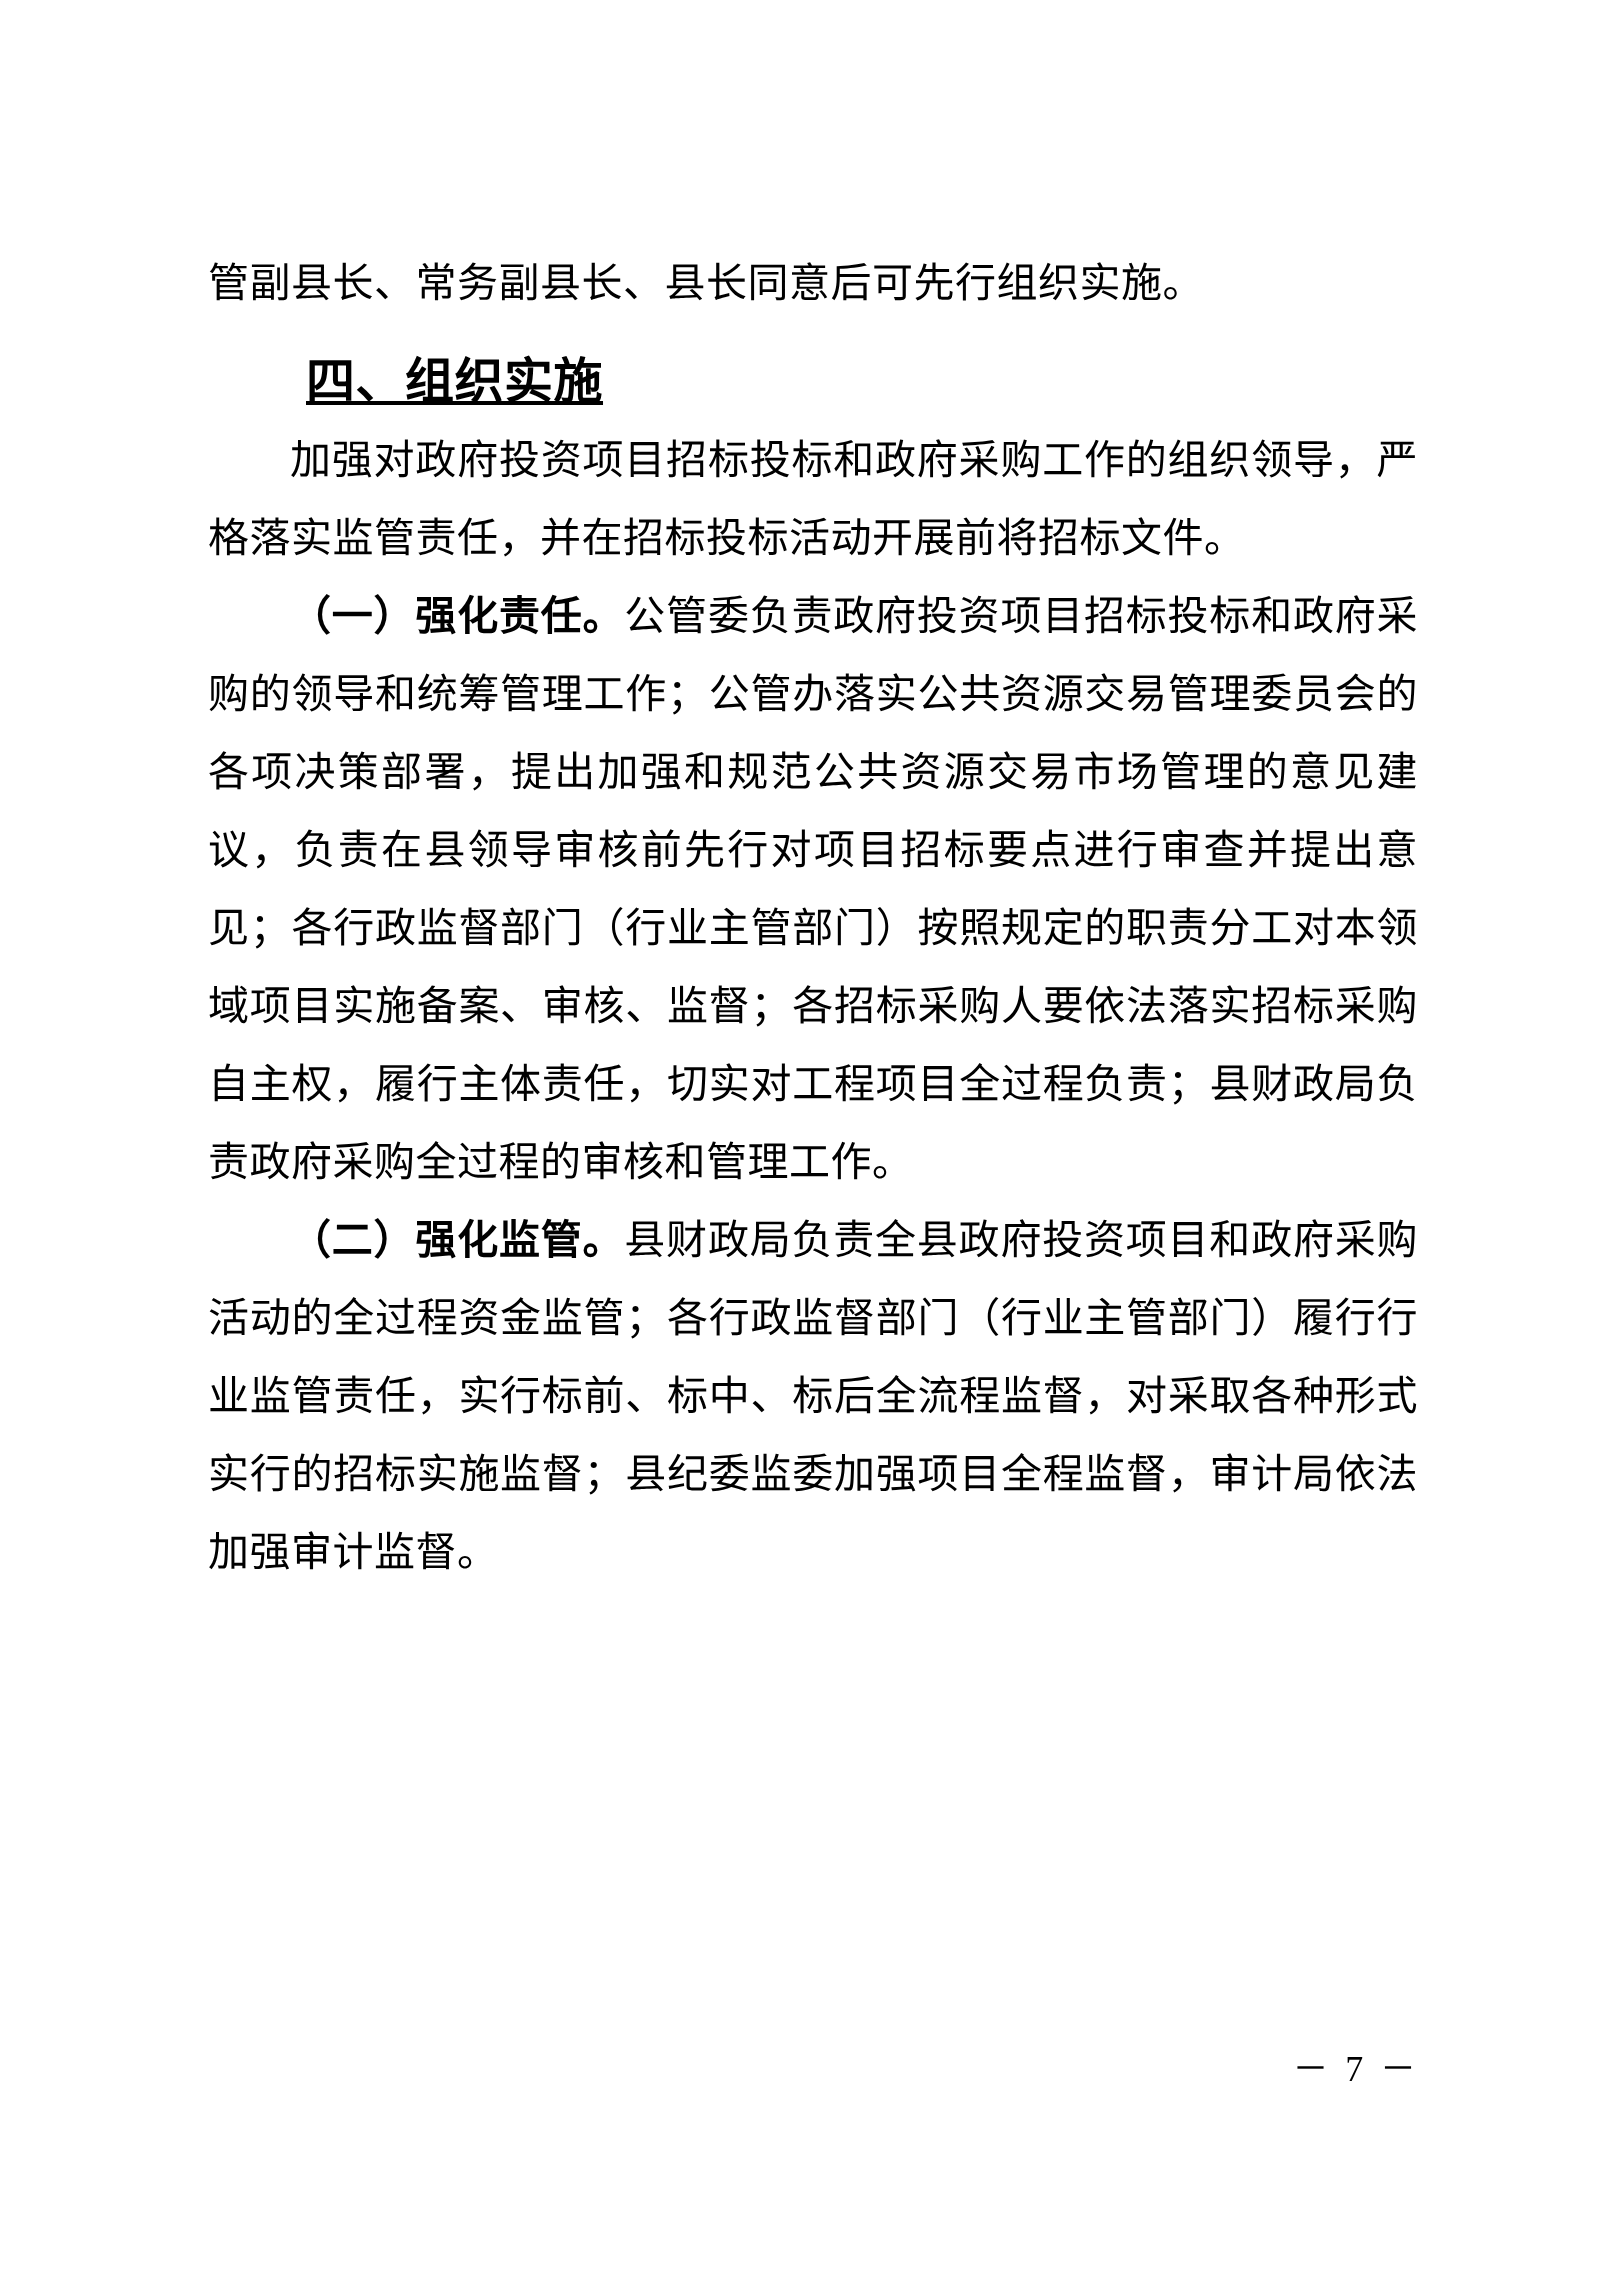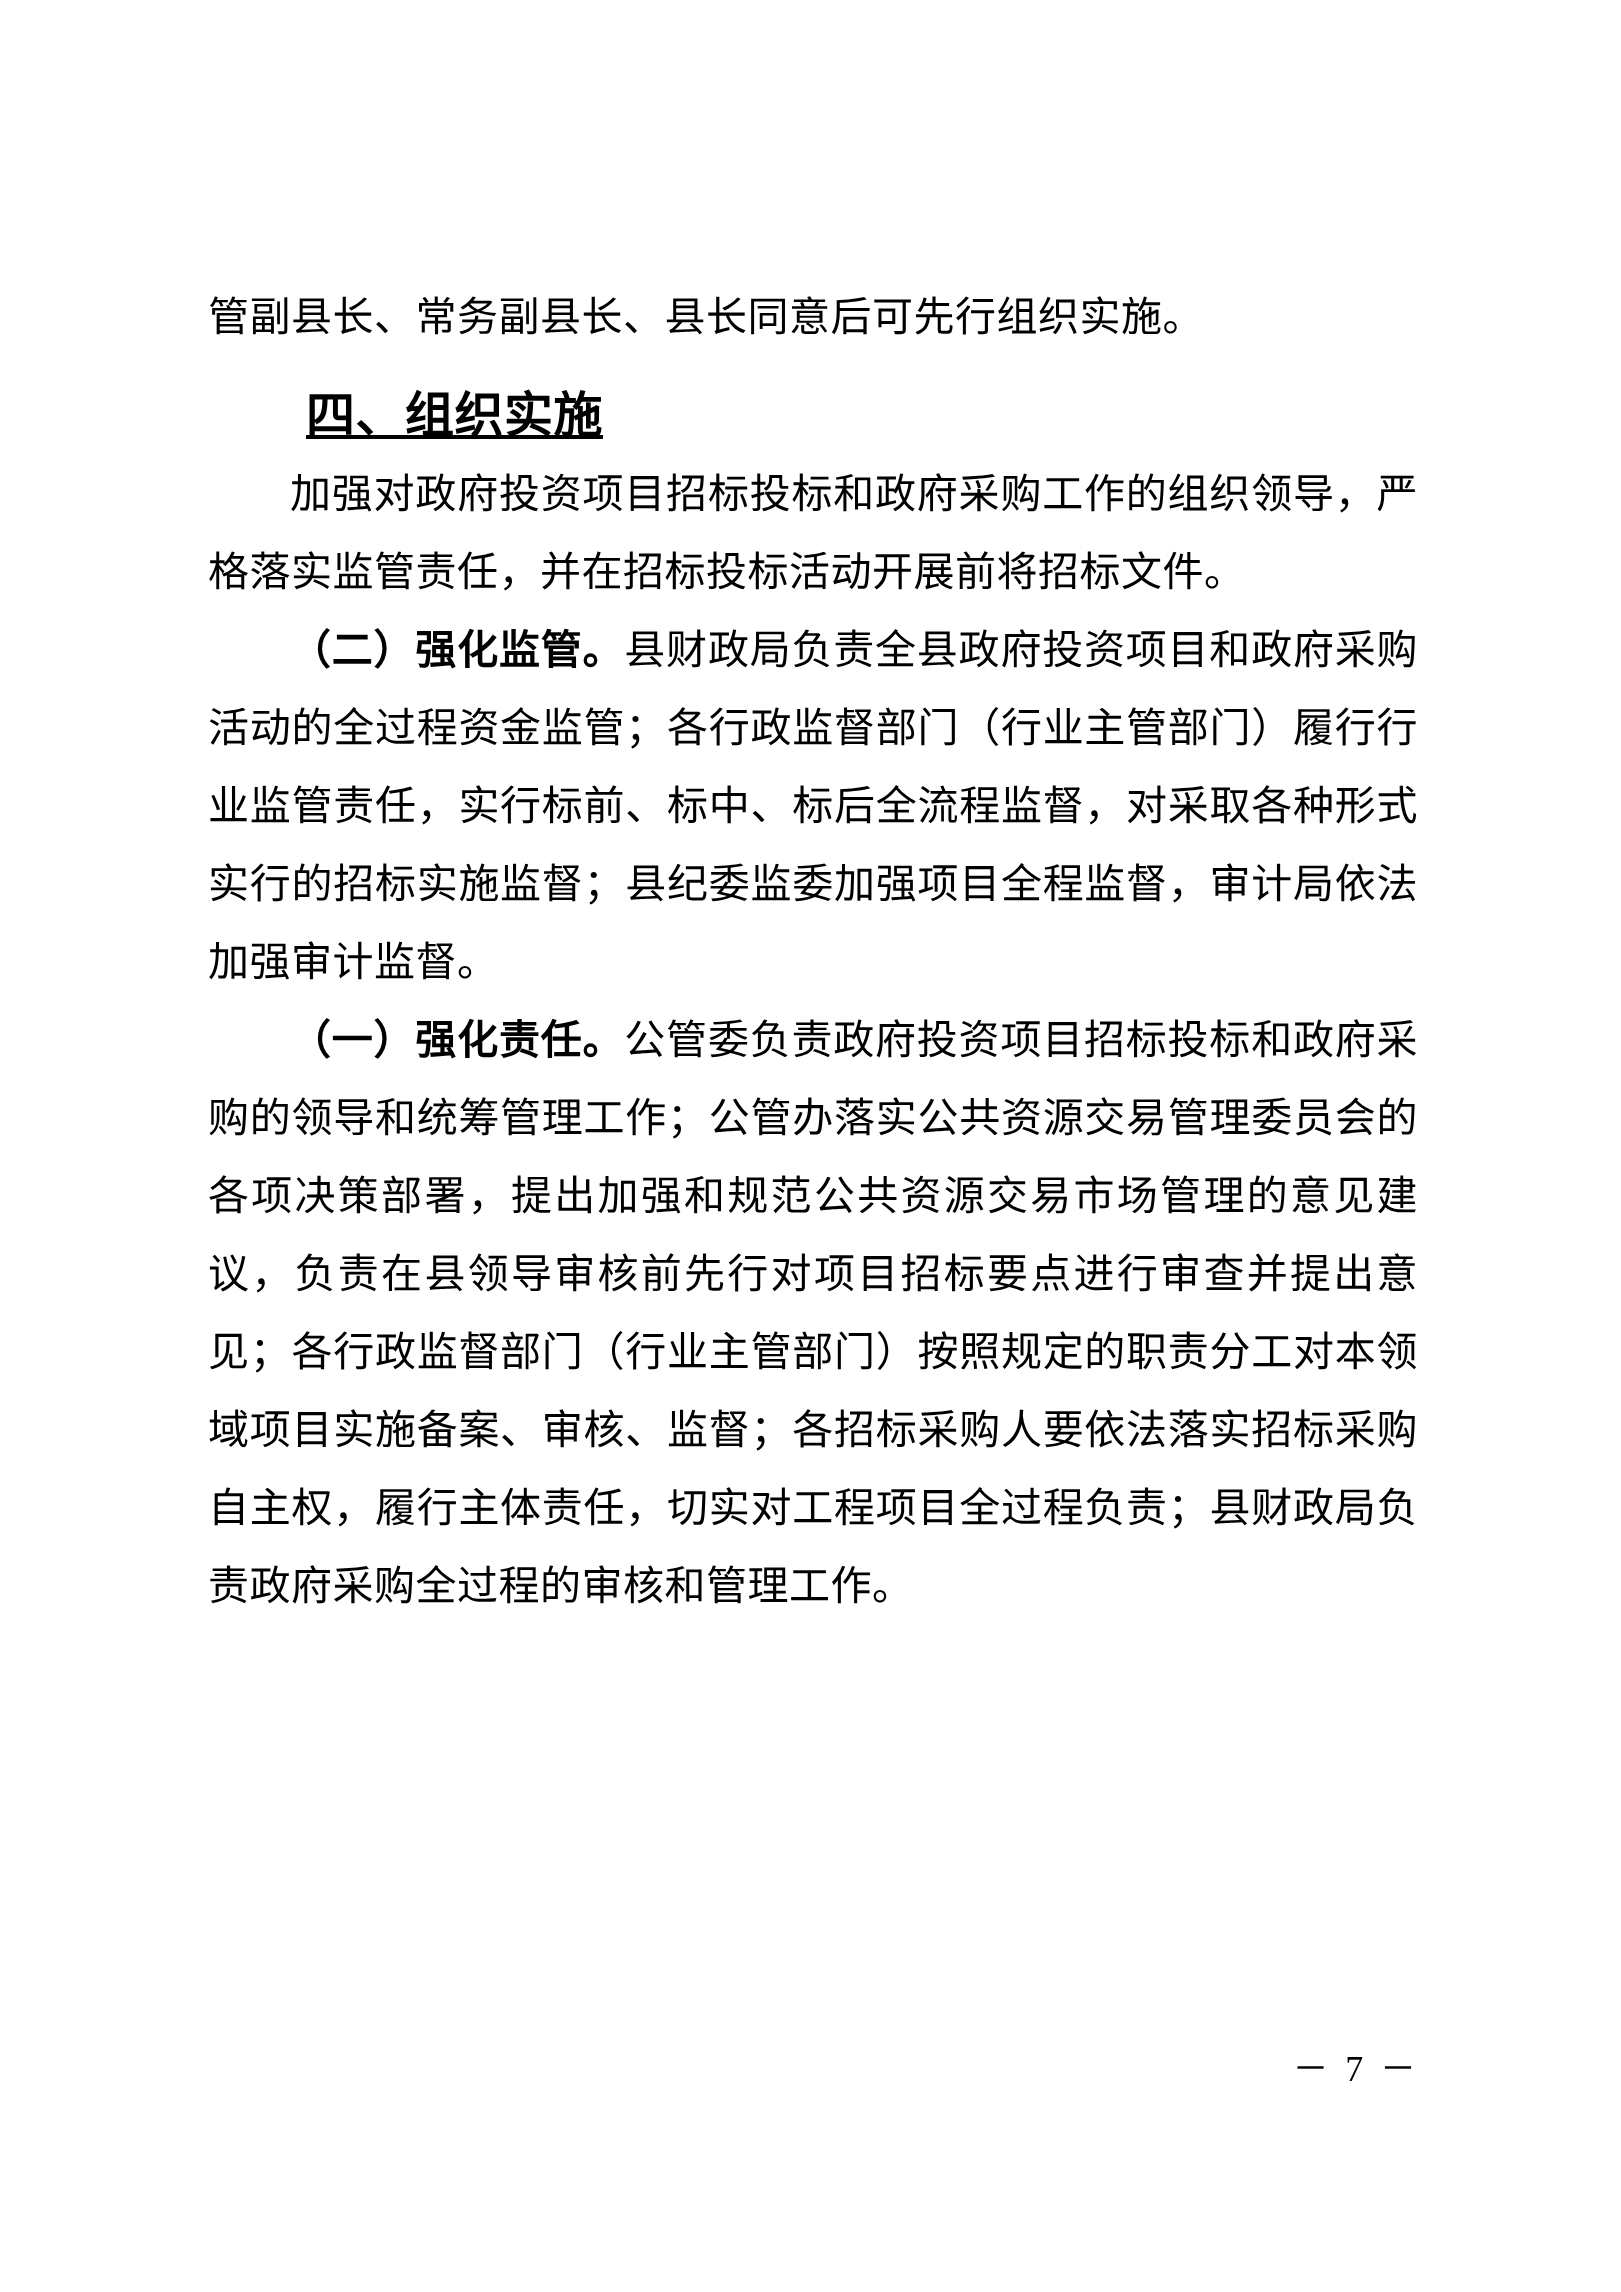--- a/index.html
+++ b/index.html
@@ -17,21 +17,21 @@
   }
   .page {
     position: absolute;
     inset: 0;
     background: #ffffff;
   }
   .content {
     position: absolute;
     left: 208px;
     width: 1210px;
-    top: 278px;
+    top: 244px;
     font-size: 41px;
     line-height: 78px;
     text-align: justify;
     text-justify: inter-ideograph;
     letter-spacing: 0.5px;
   }
   .content p {
     margin: 0;
     padding: 0;
   }
@@ -69,22 +69,22 @@
 
 <div class="page">
   <div class="content">
 
     <p class="continuation">管副县长、常务副县长、县长同意后可先行组织实施。</p>
 
     <h2 class="section-heading">四、组织实施</h2>
 
     <p class="para-indent">加强对政府投资项目招标投标和政府采购工作的组织领导，严格落实监管责任，并在招标投标活动开展前将招标文件。</p>
 
+    <p class="para-indent"><span class="lead">（一）强化责任。</span><span>公管委负责政府投资项目招标投标和政府采购的领导和统筹管理工作；公管办落实公共资源交易管理委员会的各项决策部署，提出加强和规范公共资源交易市场管理的意见建议，负责在县领导审核前先行对项目招标要点进行审查并提出意见；各行政监督部门（行业主管部门）按照规定的职责分工对本领域项目实施备案、审核、监督；各招标采购人要依法落实招标采购自主权，履行主体责任，切实对工程项目全过程负责；县财政局负责政府采购全过程的审核和管理工作。</span></p>
+
     <p class="para-indent"><span class="lead">（二）强化监管。</span><span>县财政局负责全县政府投资项目和政府采购活动的全过程资金监管；各行政监督部门（行业主管部门）履行行业监管责任，实行标前、标中、标后全流程监督，对采取各种形式实行的招标实施监督；县纪委监委加强项目全程监督，审计局依法加强审计监督。</span></p>
-
-    <p class="para-indent"><span class="lead">（一）强化责任。</span><span>公管委负责政府投资项目招标投标和政府采购的领导和统筹管理工作；公管办落实公共资源交易管理委员会的各项决策部署，提出加强和规范公共资源交易市场管理的意见建议，负责在县领导审核前先行对项目招标要点进行审查并提出意见；各行政监督部门（行业主管部门）按照规定的职责分工对本领域项目实施备案、审核、监督；各招标采购人要依法落实招标采购自主权，履行主体责任，切实对工程项目全过程负责；县财政局负责政府采购全过程的审核和管理工作。</span></p>
 
 
   </div>
 
   <div class="page-number">－ 7 －</div>
 </div>
 
 
 </body></html>

